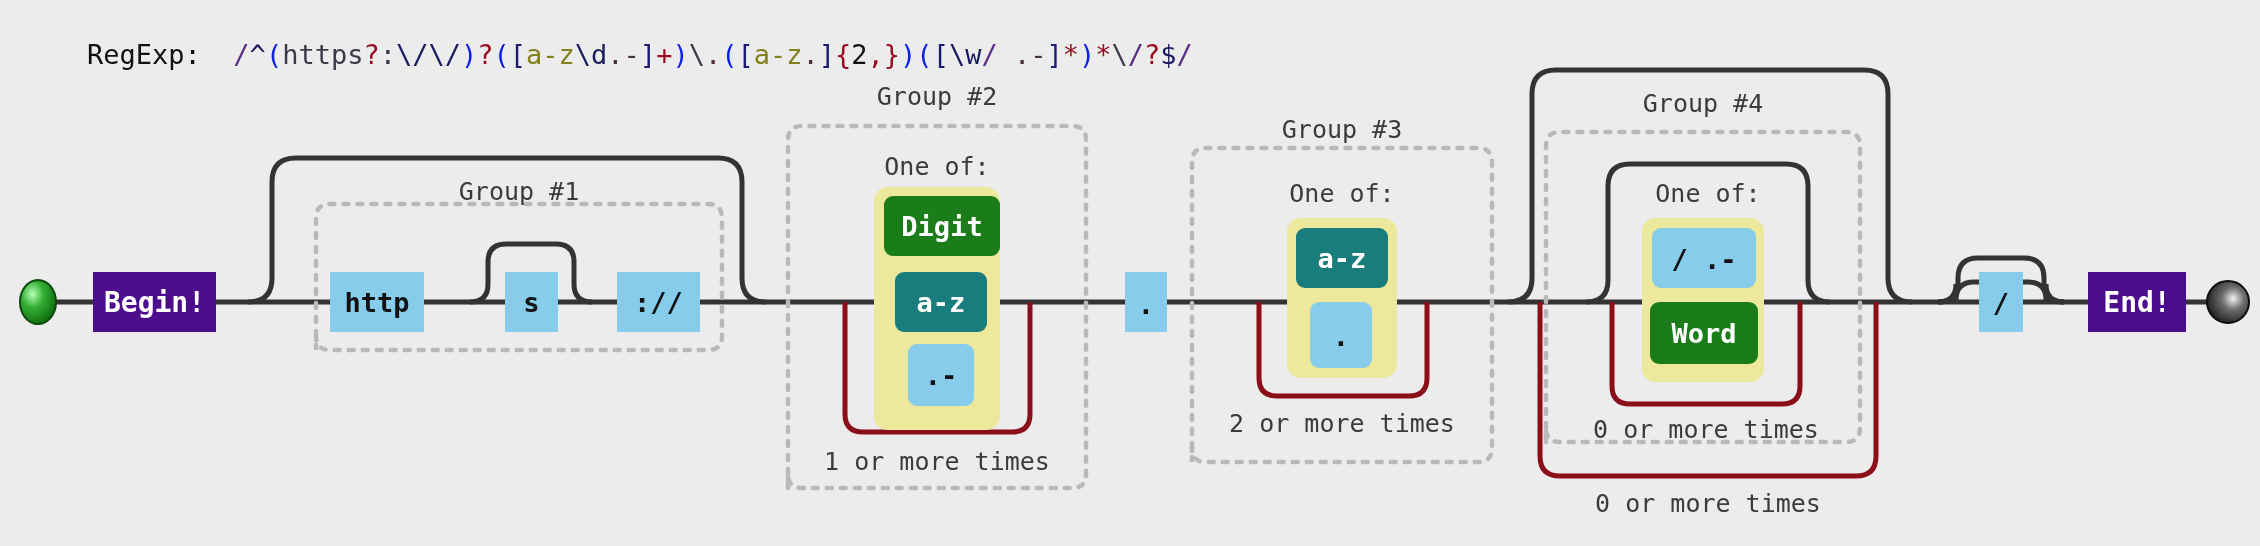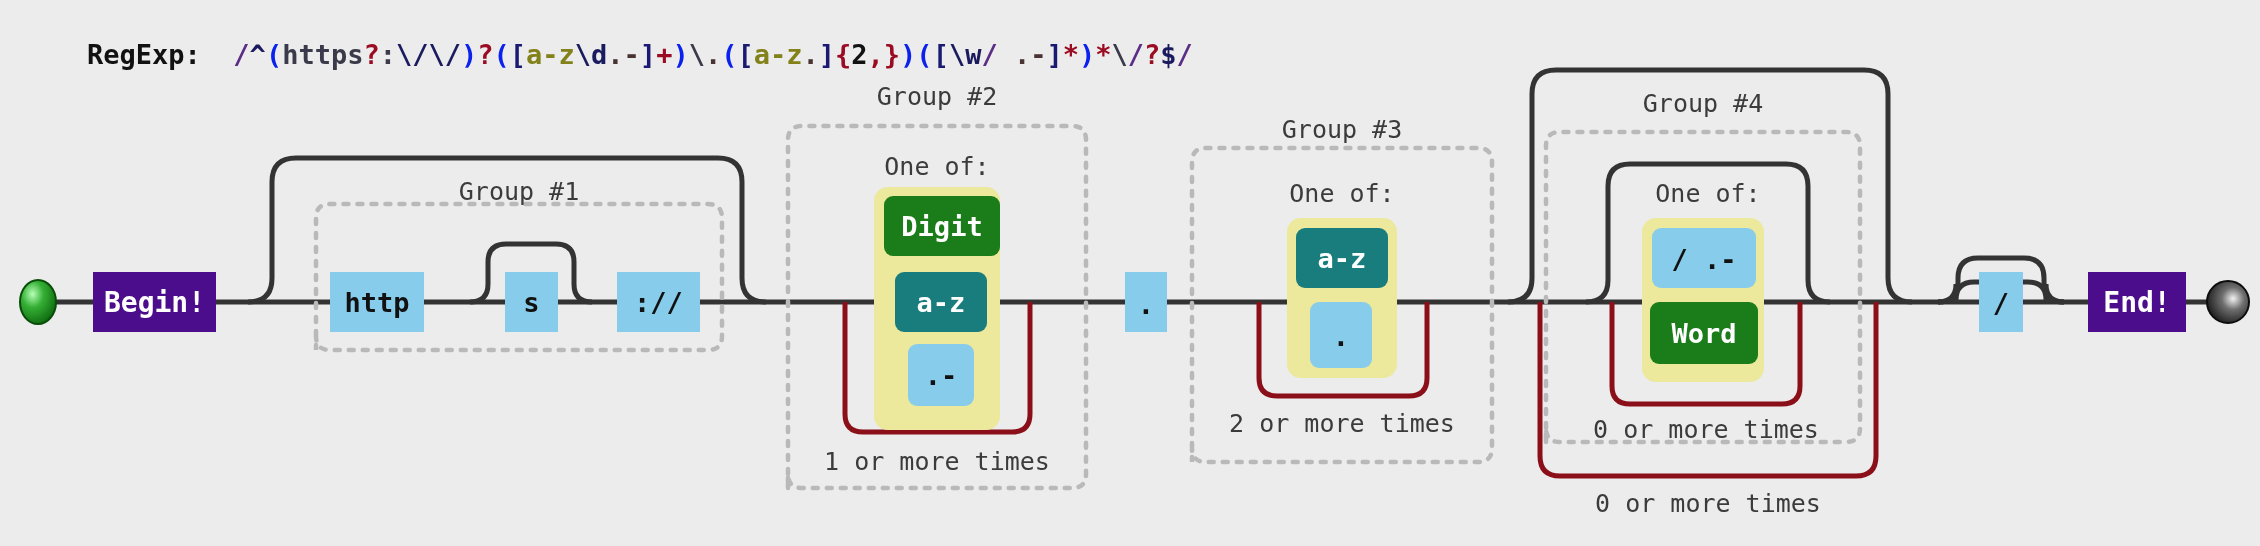--- a/index.html
+++ b/index.html
@@ -8,21 +8,21 @@
     background:#ececec;
     font-family:"DejaVu Sans Mono","Liberation Mono",monospace;
     overflow:hidden;
     position:relative;
   }
   #stage{position:absolute;left:0;top:0;width:2260px;height:546px;}
 
   
   .regex-bar{
     position:absolute;left:22px;top:8px;
-    font-size:27px;font-weight:bold;
+    font-size:27px;font-weight:normal;
     letter-spacing:0px;white-space:pre;
     font-family:"DejaVu Sans Mono","Liberation Mono",monospace;
   }
   .regex-bar .lbl{color:#111;}
   .t-slash   {color:#5b2d87;}
   .t-anchor  {color:#1a1a5e;}
   .t-paren   {color:#0b22ee;}
   .t-lit     {color:#3a3a4a;}
   .t-quant   {color:#9b0b22;}
   .t-esc     {color:#1a1a5e;}

